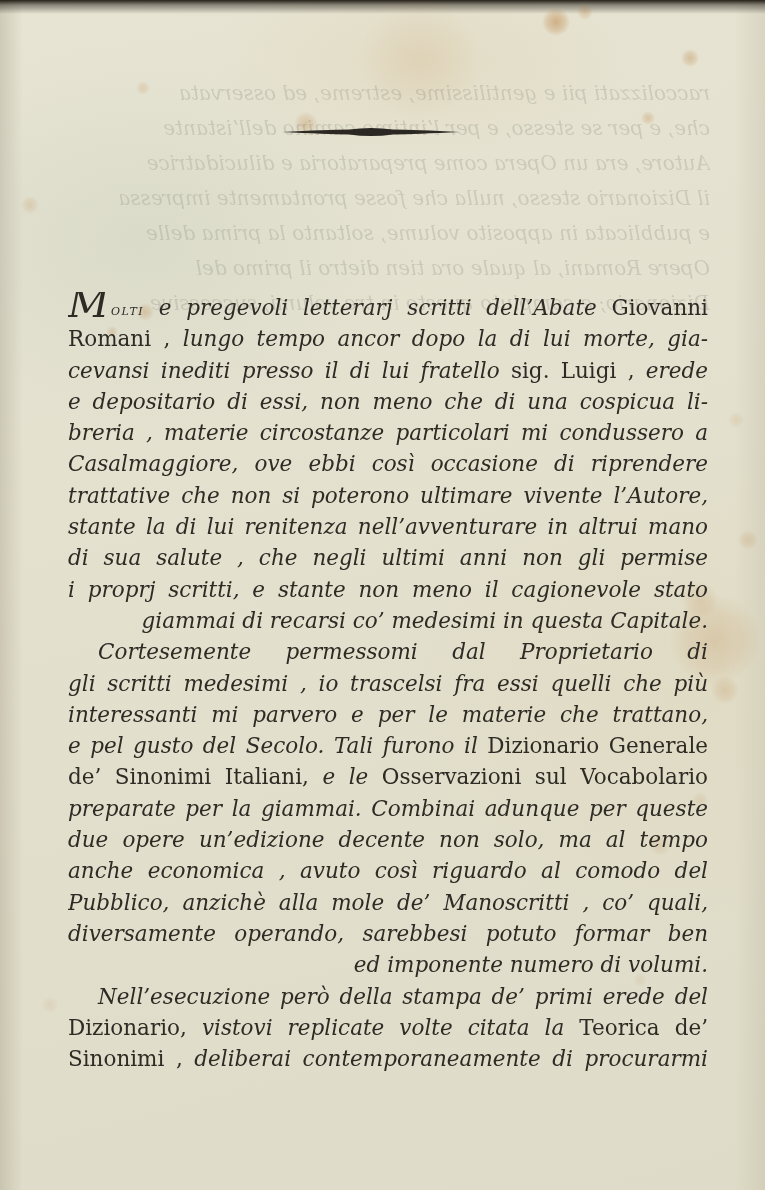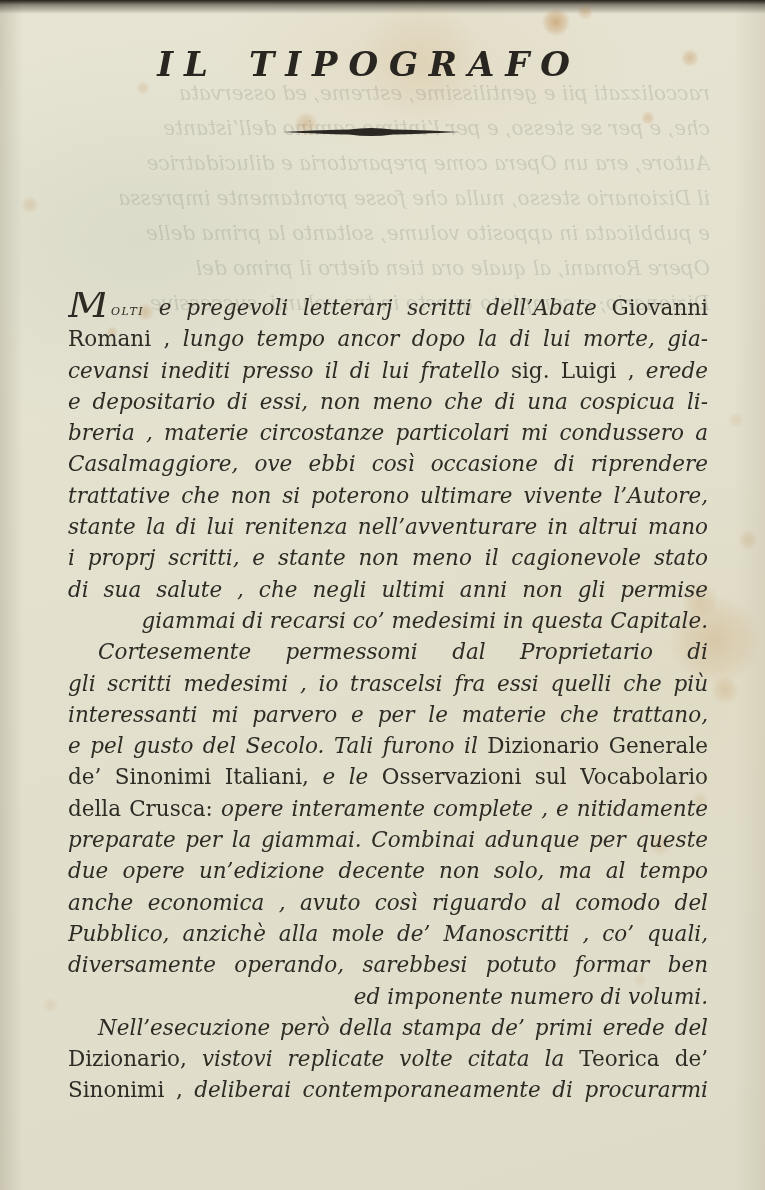--- a/index.html
+++ b/index.html
@@ -74,42 +74,40 @@
     </div>
   <div class="ghost" id="ghost">
       <div class="gline">raccolizzati pii e gentilissime, estreme, ed osservata</div>
       <div class="gline">che, e per se stesso, e per l’intimo camino dell’istante</div>
       <div class="gline">Autore, era un Opera come preparatoria e dilucidatrice</div>
       <div class="gline">il Dizionario stesso, nulla che fosse prontamente impressa</div>
       <div class="gline">e pubblicata in apposito volume, soltanto la prima delle</div>
       <div class="gline">Opere Romani, al quale ora tien dietro il primo del</div>
       <div class="gline">Dizionario; e compiuto questo in tre volumi, successive</div>
     </div>
-  <h1 class="title">IL TIPOGRAFO</h1>
   <svg class="divider" width="180" height="12" viewBox="0 0 180 12">
     <path d="M1,6 Q45,3.8 68,3.6 Q90,0.2 112,3.6 Q135,3.8 179,6 Q135,8.2 112,8.4 Q90,11.8 68,8.4 Q45,8.2 1,6 Z" fill="#2b2823"></path>
   </svg>
   <div class="bodytext" id="bodytext">
       <div class="line"><span class="dropcap">M</span><span class="sc">OLTI</span><span class="i"> e pregevoli letterarj scritti dell’Abate </span><span class="r">Giovanni</span></div>
       <div class="line"><span class="r">Romani , </span><span class="i">lungo tempo ancor dopo la di lui morte, gia-</span></div>
       <div class="line"><span class="i">cevansi inediti presso il di lui fratello </span><span class="r">sig. Luigi , </span><span class="i">erede</span></div>
       <div class="line"><span class="i">e depositario di essi, non meno che di una cospicua li-</span></div>
       <div class="line"><span class="i">breria , materie circostanze particolari mi condussero a</span></div>
       <div class="line"><span class="i">Casalmaggiore, ove ebbi così occasione di riprendere quelle</span></div>
       <div class="line"><span class="i">trattative che non si poterono ultimare vivente l’Autore,</span></div>
       <div class="line"><span class="i">stante la di lui renitenza nell’avventurare in altrui mano</span></div>
+      <div class="line"><span class="i">di sua salute , che negli ultimi anni non gli permise</span></div>
       <div class="line"><span class="i">i proprj scritti, e stante non meno il cagionevole stato</span></div>
-      <div class="line"><span class="i">di sua salute , che negli ultimi anni non gli permise</span></div>
       <div class="line noj"><span class="i">giammai di recarsi co’ medesimi in questa Capitale.</span></div>
       <div class="line ind"><span class="i">Cortesemente permessomi dal Proprietario di esaminare</span></div>
       <div class="line"><span class="i">gli scritti medesimi , io trascelsi fra essi quelli che più</span></div>
       <div class="line"><span class="i">interessanti mi parvero e per le materie che trattano,</span></div>
       <div class="line"><span class="i">e pel gusto del Secolo. Tali furono il </span><span class="r">Dizionario Generale</span></div>
       <div class="line"><span class="r">de’ Sinonimi Italiani, </span><span class="i">e le </span><span class="r">Osservazioni sul Vocabolario</span></div>
-      <div class="line"><span class="r">della Crusca: </span><span class="i">opere interamente complete , e nitidamente</span></div>
       <div class="line"><span class="i">preparate per la giammai. Combinai adunque per queste</span></div>
       <div class="line"><span class="i">due opere un’edizione decente non solo, ma al tempo stesso</span></div>
       <div class="line"><span class="i">anche economica , avuto così riguardo al comodo del</span></div>
       <div class="line"><span class="i">Pubblico, anzichè alla mole de’ Manoscritti , co’ quali,</span></div>
       <div class="line"><span class="i">diversamente operando, sarebbesi potuto formar ben altro</span></div>
       <div class="line noj"><span class="i">ed imponente numero di volumi.</span></div>
       <div class="line ind"><span class="i">Nell’esecuzione però della stampa de’ primi erede del</span></div>
       <div class="line"><span class="r">Dizionario, </span><span class="i">vistovi replicate volte citata la </span><span class="r">Teorica de’</span></div>
       <div class="line"><span class="r">Sinonimi , </span><span class="i">deliberai contemporaneamente di procurarmi</span></div>
     </div>

